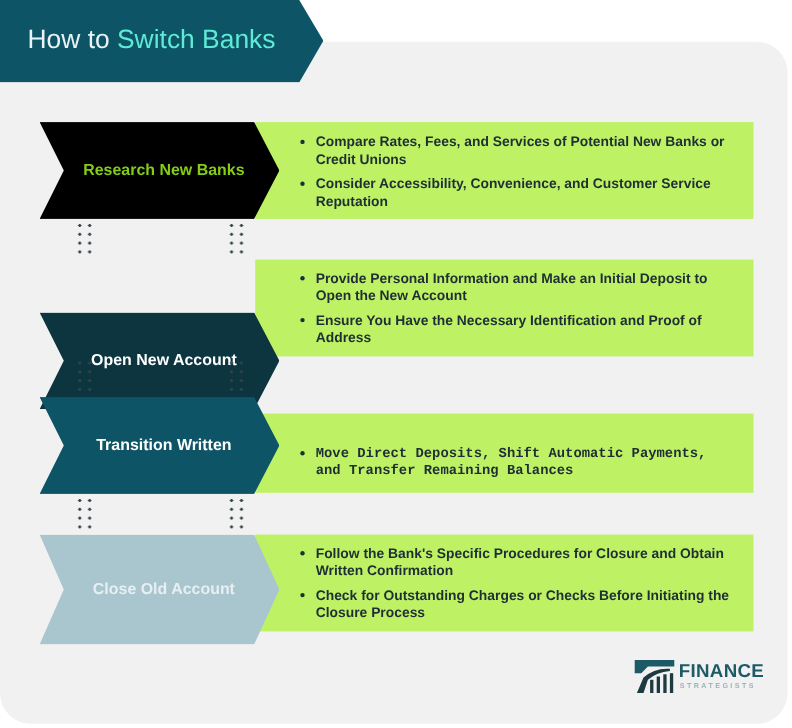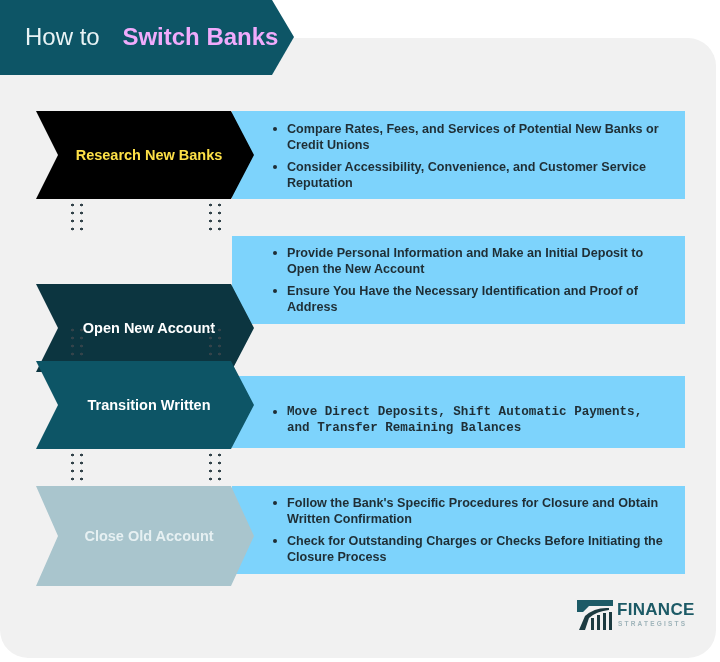--- a/index.html
+++ b/index.html
@@ -14,24 +14,24 @@
   }
   .banner {
     position: absolute; left: 0; top: 0; width: 294px; height: 75px;
     background: #0d5566;
     clip-path: polygon(0 0, 272px 0, 294px 37px, 272px 75px, 0 75px);
   }
   .banner-title {
     position: absolute; left: 25px; top: 20px; color: #e8f3f5;
     font-size: 24px; line-height: 34px; white-space: nowrap;
   }
-  .banner-title b { font-weight: bold; color: #f0abfc; margin-left: 16px; }
+  .banner-title b { font-weight: normal; color: #5eead4; }
 
   .card {
-    position: absolute; left: 232px; width: 453px; background: #7dd3fc;
+    position: absolute; left: 232px; width: 453px; background: #bef264;
   }
   .chev {
     position: absolute; left: 36px; width: 218px;
     clip-path: polygon(0 0, 195px 0, 218px 50%, 195px 100%, 0 100%, 22px 50%);
     display: flex; align-items: center; justify-content: center;
   }
   .chev span {
     font-weight: bold; font-size: 14.5px; padding-left: 16px; padding-right: 8px;
     white-space: nowrap;
   }
@@ -71,21 +71,21 @@
   <div class="banner-title"><span>How to </span><b>Switch Banks</b></div>
 </div>
 
 <div class="card" style="top:111px;height:88px;">
   <ul class="bullets" style="top:10px;">
     <li>Compare Rates, Fees, and Services of Potential New Banks or Credit Unions</li>
     <li>Consider Accessibility, Convenience, and Customer Service Reputation</li>
   </ul>
 </div>
 <div class="chev" style="top:111px;height:88px;background:#000000;">
-  <span style="color:#fde047;">Research New Banks</span>
+  <span style="color:#84cc16;">Research New Banks</span>
 </div>
 <div class="dots" style="left:68px;top:201px;height:32px;width:18px;"></div>
 <div class="dots" style="left:206px;top:201px;height:32px;width:18px;"></div>
 
 <div class="card" style="top:236px;height:88px;text-decoration:underline;">
   <ul class="bullets" style="top:9px;">
     <li>Provide Personal Information and Make an Initial Deposit to Open the New Account</li>
     <li>Ensure You Have the Necessary Identification and Proof of Address</li>
   </ul>
 </div>

